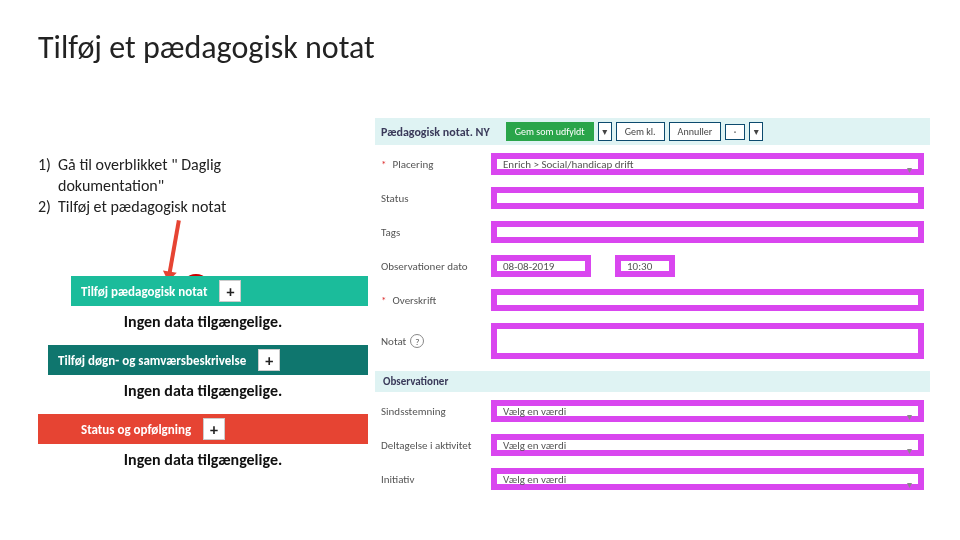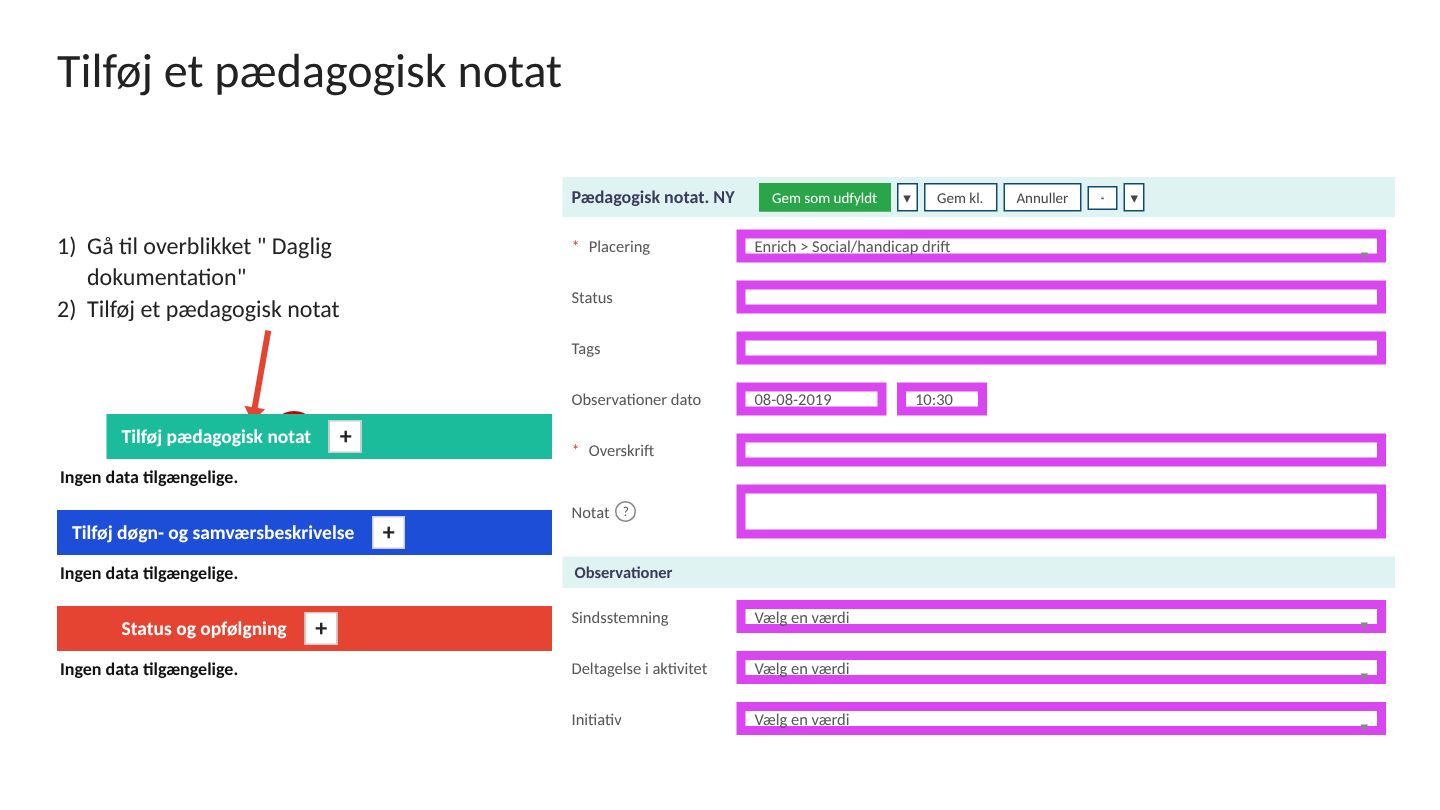--- a/index.html
+++ b/index.html
@@ -4,43 +4,43 @@
 <style>
   * { box-sizing: border-box; margin: 0; padding: 0; }
   body { width: 960px; height: 540px; font-family: "Segoe UI", Calibri, Arial, sans-serif; background: #fff; position: relative; }
   .slide-title { font-size: 32px; font-weight: 400; padding: 28px 0 0 38px; color:#222; }
   .instructions { position:absolute; top:155px; left:38px; width:310px; font-size:16px; color:#222; }
   .instructions .num { display:inline-block; width:20px; }
   .instructions .row { display:flex; margin-bottom:2px; }
   .left-panels { position:absolute; top:276px; left:38px; width:330px; }
   .panel-bar { display:flex; align-items:center; padding:0 10px; height:30px; color:#fff; font-size:13px; font-weight:600; }
   .panel-teal { background:#1bbc9b;margin-left:33px; }
-  .panel-dark { background:#1d4ed8; }
+  .panel-dark { background:#0f766e;margin-left:10px; }
   .panel-red  { background:#e64433;padding-left:43px; }
   .plus-btn { width:22px; height:22px; background:#fff; color:#222; display:flex; align-items:center; justify-content:center; font-size:16px; margin-left:12px; border:1px solid #ccc; }
-  .no-data { font-size:12px; font-weight:600; padding:6px 2px 14px 2px; color:#111; }
+  .no-data { font-size:16px; font-weight:600; padding:6px 2px 14px 2px; color:#111;text-align:center; }
   .arrow { position:absolute; top:220px; left:172px; width:4px; height:56px; background:#e64433; transform:rotate(10deg); pointer-events:none; }
   .arrow::after { content:""; position:absolute; bottom:-6px; left:-5px; border-left:7px solid transparent; border-right:7px solid transparent; border-top:10px solid #e64433; }
   .circle { position:absolute; top:274px; left:180px; width:32px; height:32px; border:2px solid #c00; border-radius:50%; pointer-events:none; }
 
   
   .form { position:absolute; top:118px; left:375px; width:555px; font-size:11px; color:#333; }
   .form-header { background:#dff3f3; display:flex; align-items:center; gap:4px; padding:4px 6px; }
   .form-header .title { font-weight:700; color:#3a3a5a; font-size:12px; margin-right:12px; }
   .hbtn { background:#fff; border:1px solid #0c4a6e; padding:2px 8px; font-size:10px; color:#444; display:flex; align-items:center; gap:4px; }
   .hbtn.primary { background:#2aa54a; color:#fff; border-color:#2aa54a; }
   .hbtn.icon-only { width:20px; justify-content:center; }
   .hbtn.caret { width:14px; padding:2px 0; justify-content:center; }
   .hbtn svg { display:block; }
   .form-body { padding:8px 6px 10px 6px; background:#fff; }
   .frow { display:flex; align-items:center; margin-bottom:12px; min-height:22px; }
   .flabel { width:110px; font-size:11px; color:#555; display:flex; align-items:center; gap:4px; }
   .req { color:#d33; margin-right:2px; }
   .finput { flex:1; height:22px; border:6px solid #d946ef; background:#fff; padding:0 6px; font-size:11px; color:#555; display:flex; align-items:center; }
-  .finput.small { flex:0 0 100px; margin-right:7px; }
+  .finput.small { flex:0 0 100px; margin-right:24px; }
   .finput.smaller { flex:0 0 60px; }
   .finput.tall { height:36px; }
   .helpc { width:14px;height:14px;border:1px solid #888;border-radius:50%;display:flex;align-items:center;justify-content:center;font-size:9px;color:#555;}
   .subheader { background:#dff3f3; padding:4px 8px; font-weight:700; font-size:11px; color:#3a3a5a; margin:4px -6px 8px -6px; }
   .select { position:relative; }
   .select::after { content:"▾"; position:absolute; right:6px; top:4px; color:#888; font-size:10px; }
 </style>
 </head>
 <body>
 

